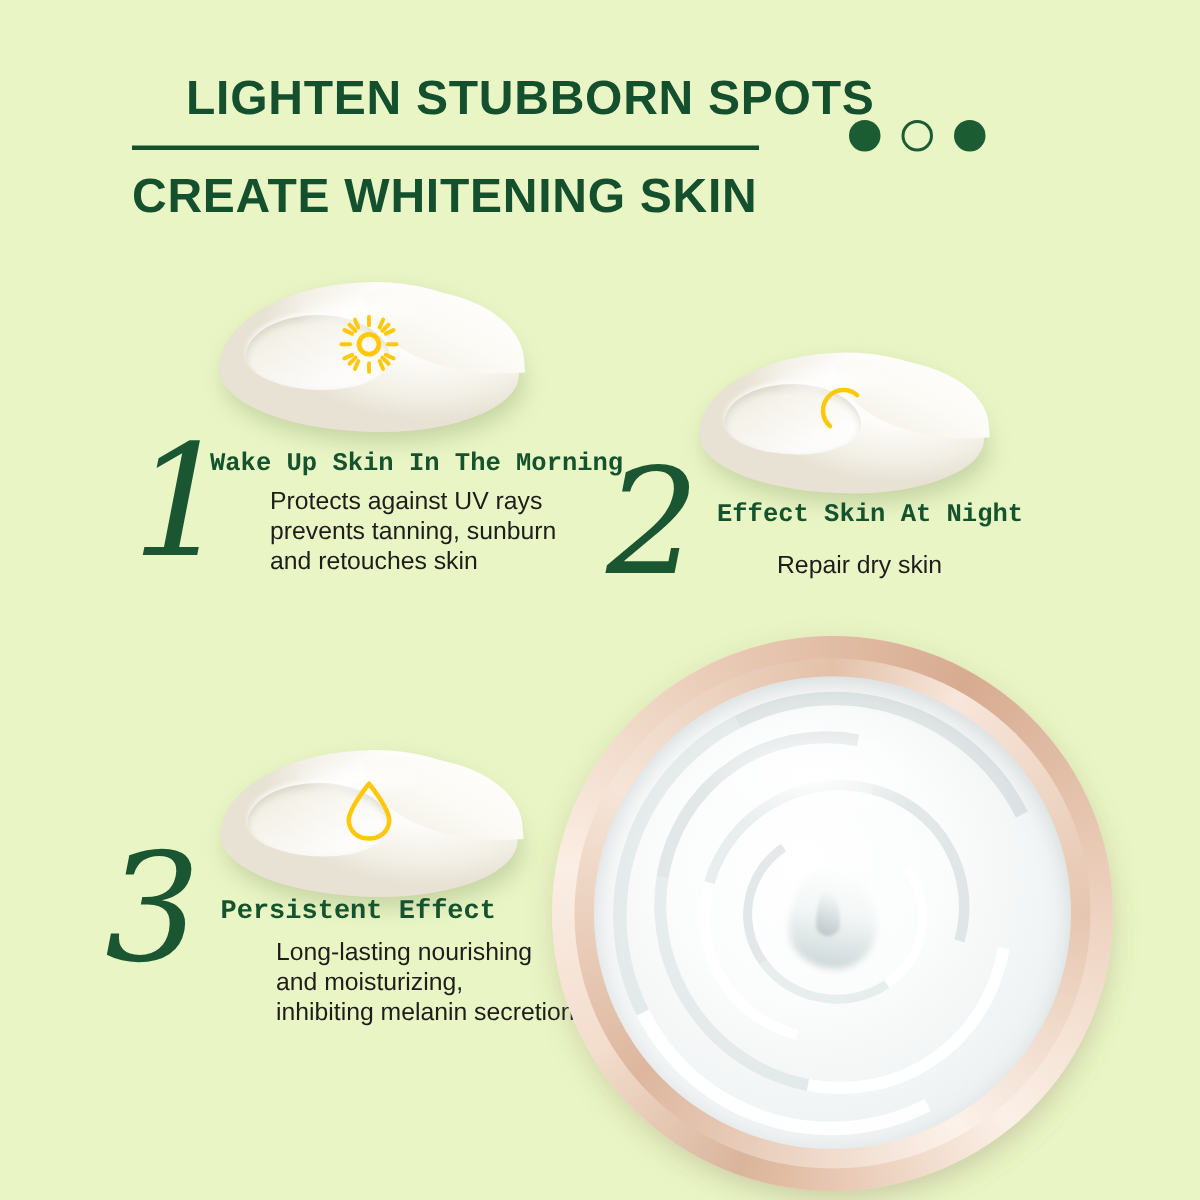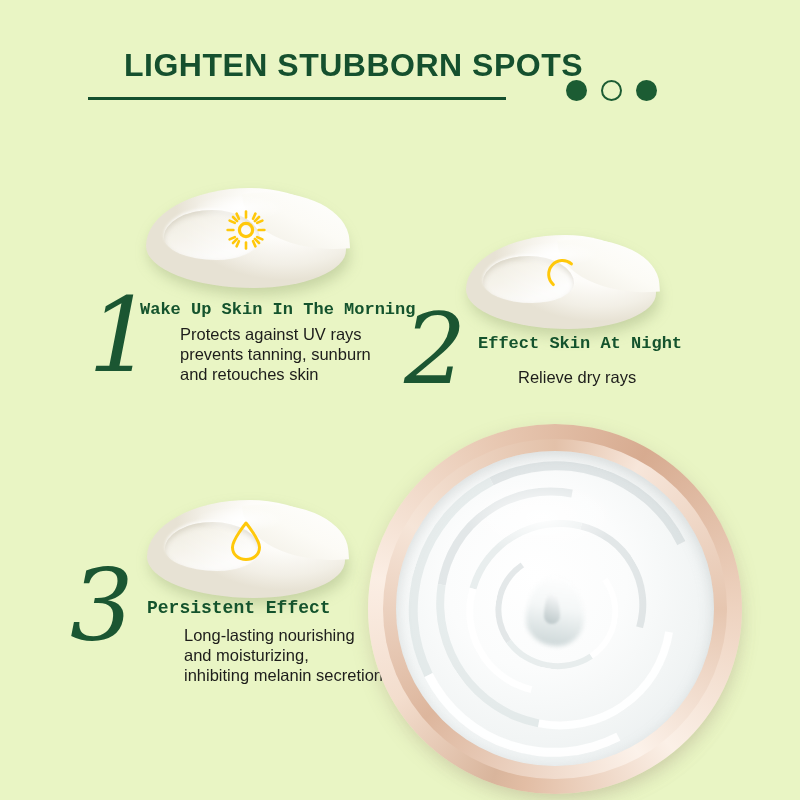--- a/index.html
+++ b/index.html
@@ -193,20 +193,21 @@
 </style>
 </head>
 <body>
 
 <div id="stage">
 
   <div class="headline" id="headline-1">LIGHTEN STUBBORN SPOTS</div>
 
   <div id="headline-rule"></div>
 
+  <div class="headline" id="headline-2">CREATE WHITENING SKIN</div>
 
   <div id="dots">
     <span class="dot filled"></span>
     <span class="dot hollow"></span>
     <span class="dot filled"></span>
   </div>
 
   <div class="feature">
 
     <div class="swoosh" style="left:146px; top:188px; width:200px; height:100px;">
@@ -259,21 +260,21 @@
         <svg width="38" height="38" viewBox="0 0 38 38">
           <path d="M25.8 6.2 A13.4 13.4 0 1 0 15.0 31.4 A10.6 10.6 0 0 1 25.8 6.2 Z" fill="none" stroke="#FFC80A" stroke-width="3" stroke-linejoin="round" transform="rotate(18 19 19)"></path>
         </svg>
       </span>
     </div>
 
     <div class="numeral" style="left:404px; top:300px; font-size:98px;">2</div>
 
     <div class="ftitle" style="left:478px; top:334px; font-size:17px;">Effect Skin At Night</div>
 
-    <div class="fbody" style="left:478px; top:367px; font-size:16.5px; width:250px;">Relieve dry rays</div>
+    <div class="fbody" style="left:478px; top:367px; font-size:16.5px; width:250px;">Repair dry skin</div>
   </div>
 
   <div class="feature">
 
     <div class="swoosh" style="left:147px; top:500px; width:198px; height:98px;">
       <div class="blob"></div>
       <div class="tail"></div>
       <div class="dimple"></div>
       <div class="gloss"></div>
       <span class="icon">

